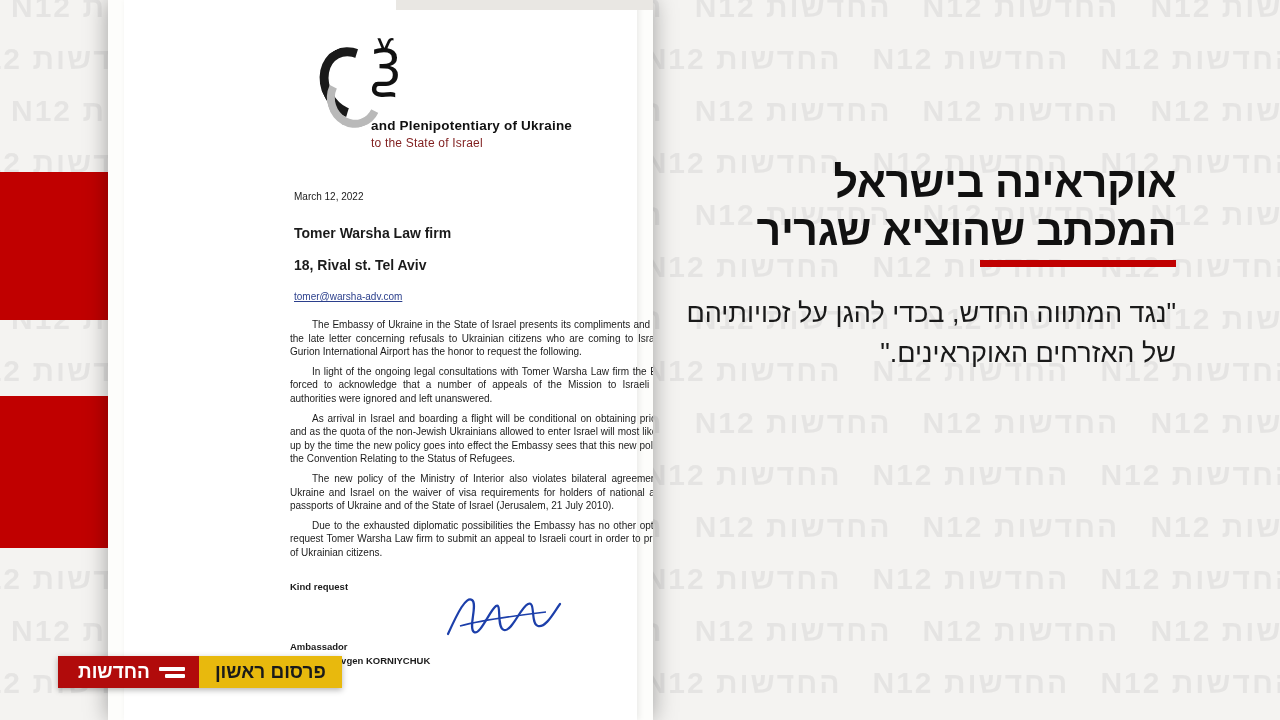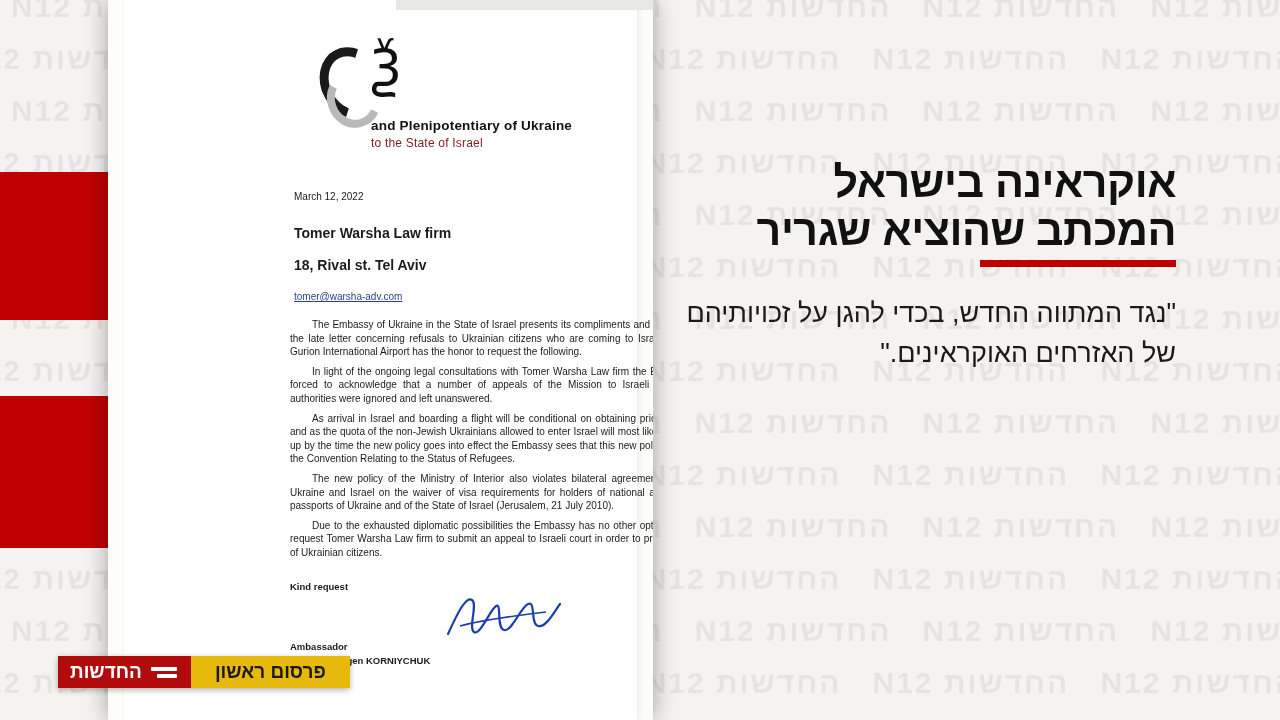--- a/index.html
+++ b/index.html
@@ -237,21 +237,21 @@
     align-items: stretch;
     height: 32px;
     box-shadow: 0 2px 6px rgba(0,0,0,0.3);
   }
   .lt-brand {
     background: #b10b0b;
     color: #fff;
     display: flex;
     align-items: center;
     gap: 9px;
-    padding: 0 14px 0 12px;
+    padding: 0 14px 0 20px;
     font-size: 19px;
     font-weight: bold;
     direction: rtl;
   }
   .lt-bars {
     display: inline-flex;
     flex-direction: column;
     justify-content: center;
     gap: 3px;
     width: 26px;
@@ -261,21 +261,21 @@
     height: 4px;
     background: #ffffff;
     border-radius: 1px;
   }
   .lt-bars i:nth-child(2) { width: 78%; }
   .lt-tag {
     background: #e8b90d;
     color: #1a1a1a;
     display: flex;
     align-items: center;
-    padding: 0 24px;
+    padding: 0 16px;
     font-size: 19px;
     font-weight: bold;
     direction: rtl;
   }
 </style>
 </head>
 <body>
 
 <div id="stage">
 

